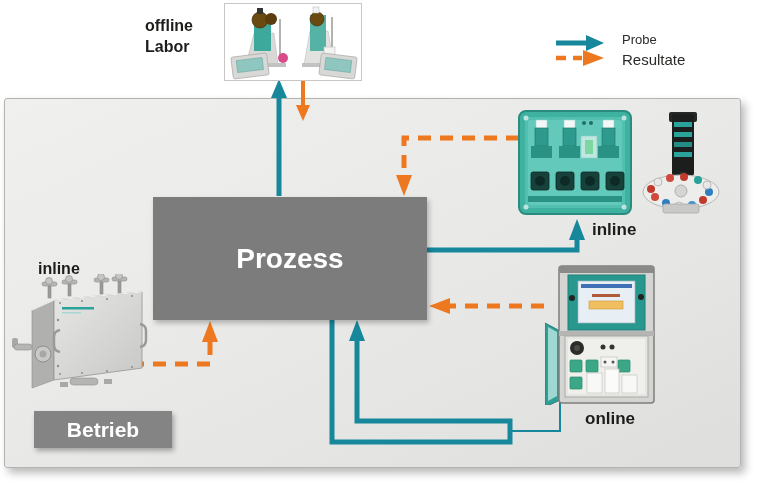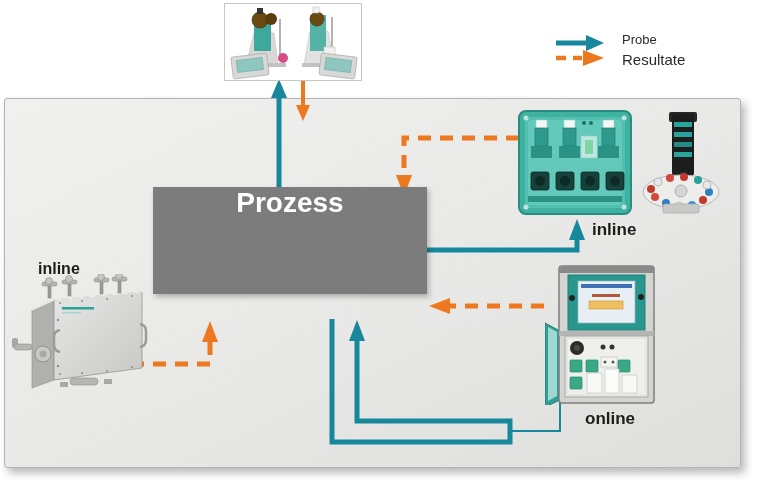--- a/index.html
+++ b/index.html
@@ -19,22 +19,22 @@
     box-shadow:4px 5px 8px rgba(0,0,0,.28)}
 
   
   #connectors{left:0;top:0;width:760px;height:490px;pointer-events:none}
   .teal-stroke{stroke:var(--teal);fill:none}
   .teal-fill{fill:var(--teal)}
   .orange-stroke{stroke:var(--orange);fill:none}
   .orange-fill{fill:var(--orange)}
 
   
-  #prozess-box{left:153px;top:187px;width:274px;height:107px;background:var(--process-gray);
-    box-shadow:2px 3px 5px rgba(0,0,0,.25);display:flex;justify-content:center}
+  #prozess-box{left:153px;top:197px;width:274px;height:123px;background:var(--process-gray);
+    box-shadow:2px 3px 5px rgba(0,0,0,.25);display:flex;align-items:center;justify-content:center}
   #prozess-box span{color:#fff;font-size:28px;font-weight:700}
   #betrieb-box{left:34px;top:411px;width:138px;height:37px;background:var(--betrieb-gray);
     box-shadow:2px 3px 5px rgba(0,0,0,.3);display:flex;align-items:center;justify-content:center}
   #betrieb-box span{color:#fff;font-size:21px;font-weight:700}
 
   
   .node-label{color:var(--label-text);font-weight:700}
   #offline-label{left:145px;top:15px;font-size:16px;line-height:21px}
   #inline-label{left:38px;top:260px;font-size:16px}
   #atline-label{left:592px;top:220px;font-size:17px}
@@ -290,21 +290,28 @@
     </g>
 
     <rect x="58" y="104" width="28" height="7" rx="3.5" fill="#b5b5b3" stroke="#8e8e8c" stroke-width="0.6"></rect>
     <rect x="48" y="108" width="8" height="5" fill="#a8a8a6"></rect>
     <rect x="92" y="105" width="8" height="5" fill="#a8a8a6"></rect>
   </svg>
 
   <div class="abs" id="prozess-box">
     <span>Prozess</span>
   </div>
-
+  <div class="abs" id="betrieb-box">
+    <span>Betrieb</span>
+  </div>
+
+  <div class="abs node-label" id="offline-label">
+    <div>offline</div>
+    <div>Labor</div>
+  </div>
   <div class="abs node-label" id="inline-label">inline</div>
   <div class="abs node-label" id="atline-label">inline</div>
   <div class="abs node-label" id="online-label">online</div>
 
   <div class="abs" id="legend-probe-label">Probe</div>
   <div class="abs" id="legend-resultate-label">Resultate</div>
 
 </div>
 
 </body></html>

